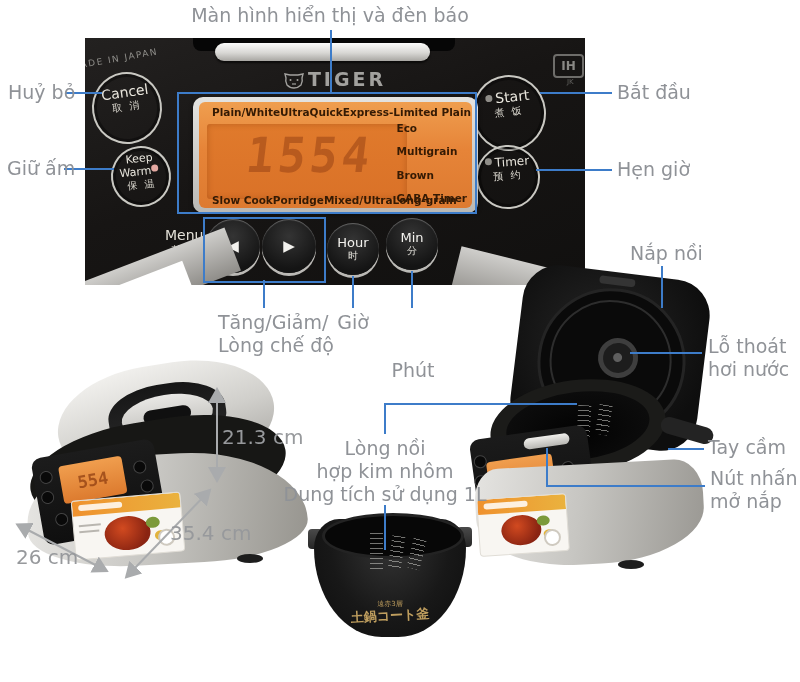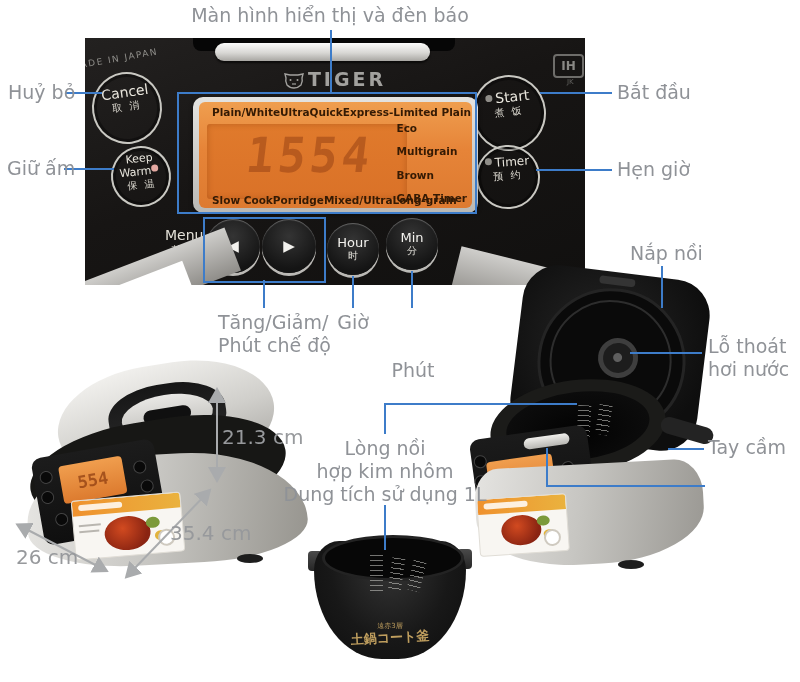--- a/index.html
+++ b/index.html
@@ -96,21 +96,21 @@
   .st-band{position:absolute;left:0;top:0;right:0;height:15px;background:linear-gradient(90deg,#ef912e,#eab23e);}
   .st-band i{position:absolute;left:6px;top:4px;width:44px;height:6px;border-radius:3px;background:rgba(255,255,255,.85);}
   .st-food{position:absolute;border-radius:50%;background:radial-gradient(circle at 40% 35%,#d24a20,#8a2412 70%);}
   .st-g{position:absolute;border-radius:50%;background:#7c9a3a;}
   .st-y{position:absolute;border-radius:50%;background:#e2b33c;}
   .st-line{position:absolute;height:2px;background:#b9b6b0;}
   .st-badge{position:absolute;width:13px;height:13px;border-radius:50%;background:#fff;border:2px solid #cfcac0;}
   .foot{position:absolute;background:#1d1d1d;border-radius:50%;}
 
   
-  .pot{position:absolute;left:308px;top:533px;width:164px;height:132px;z-index:5;}
+  .pot{position:absolute;left:308px;top:511px;width:164px;height:132px;z-index:5;}
   .pot-tab{position:absolute;width:15px;height:20px;border-radius:4px;background:linear-gradient(180deg,#4a4a4a,#262626);}
   .pot-body{position:absolute;left:6px;top:8px;width:152px;height:118px;
         border-radius:26px 26px 70px 70px / 30px 30px 92px 92px;
         background:radial-gradient(ellipse at 50% 22%,#343434 0%,#181818 55%,#0d0d0d 100%);}
   .pot-open{position:absolute;left:8px;top:-6px;width:136px;height:40px;border-radius:50%;
         background:#070707;border:3px solid #232323;}
   .scale{position:absolute;width:13px;background-image:repeating-linear-gradient(180deg,rgba(205,205,200,.55) 0 1px,transparent 1px 5px);}
   .pot-txt{position:absolute;left:0;right:0;text-align:center;color:#bf9e5e;}
 
   
@@ -336,30 +336,34 @@
   <div class="bl v" style="left:384px;top:403px;height:31px;"></div>
   <div class="bl v" style="left:384px;top:505px;height:45px;"></div>
 
   <div class="lbl center" style="left:175px;top:4px;width:310px;">Màn hình hiển thị và đèn báo</div>
   <div class="lbl" style="left:8px;top:81px;">Huỷ bỏ</div>
   <div class="lbl" style="left:7px;top:157px;text-align:center;">Giữ ấm</div>
   <div class="lbl" style="left:617px;top:81px;">Bắt đầu</div>
   <div class="lbl" style="left:617px;top:158px;">Hẹn giờ</div>
   <div class="lbl" style="left:218px;top:311px;">
     <span>Tăng/Giảm/</span><br>
-    <span>Phút chế độ</span>
+    <span>Lòng chế độ</span>
   </div>
   <div class="lbl center" style="left:333px;top:311px;width:40px;">Giờ</div>
   <div class="lbl center" style="left:390px;top:311px;width:46px;margin-top:48px;">Phút</div>
   <div class="lbl" style="left:630px;top:242px;">Nắp nồi</div>
   <div class="lbl" style="left:708px;top:335px;">
     <span>Lỗ thoát</span><br>
     <span>hơi nước</span>
   </div>
   <div class="lbl" style="left:708px;top:436px;">Tay cầm</div>
+  <div class="lbl" style="left:710px;top:467px;">
+    <span>Nút nhấn</span><br>
+    <span>mở nắp</span>
+  </div>
   <div class="lbl center" style="left:283px;top:437px;width:204px;">
     <span>Lòng nồi</span><br>
     <span>hợp kim nhôm</span><br>
     <span>Dung tích sử dụng 1L</span>
   </div>
 
   <svg class="abs" style="left:0;top:0;z-index:44;" width="800" height="682">
     <defs>
       <marker id="ah" markerWidth="9" markerHeight="9" refX="7" refY="4.5" orient="auto">
         <path d="M0,0 L8,4.5 L0,9 z" fill="#a9abad"></path>

